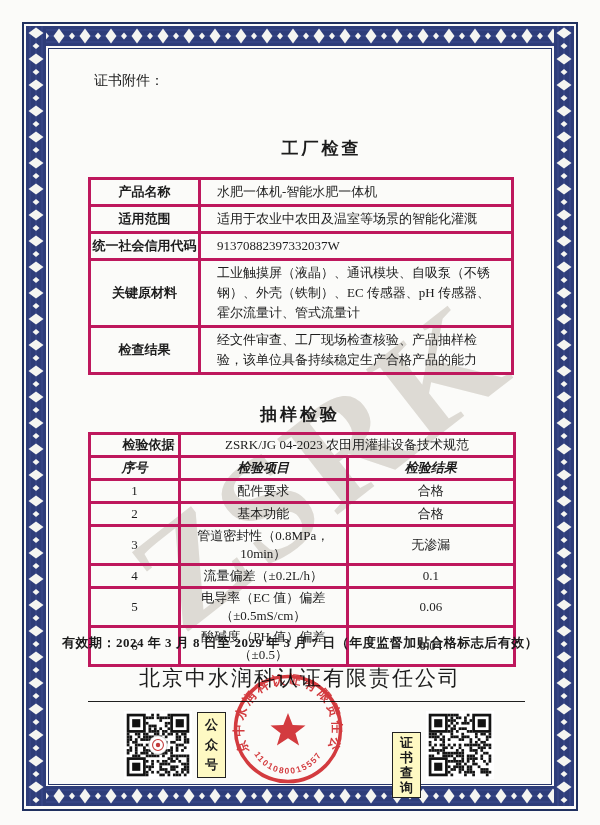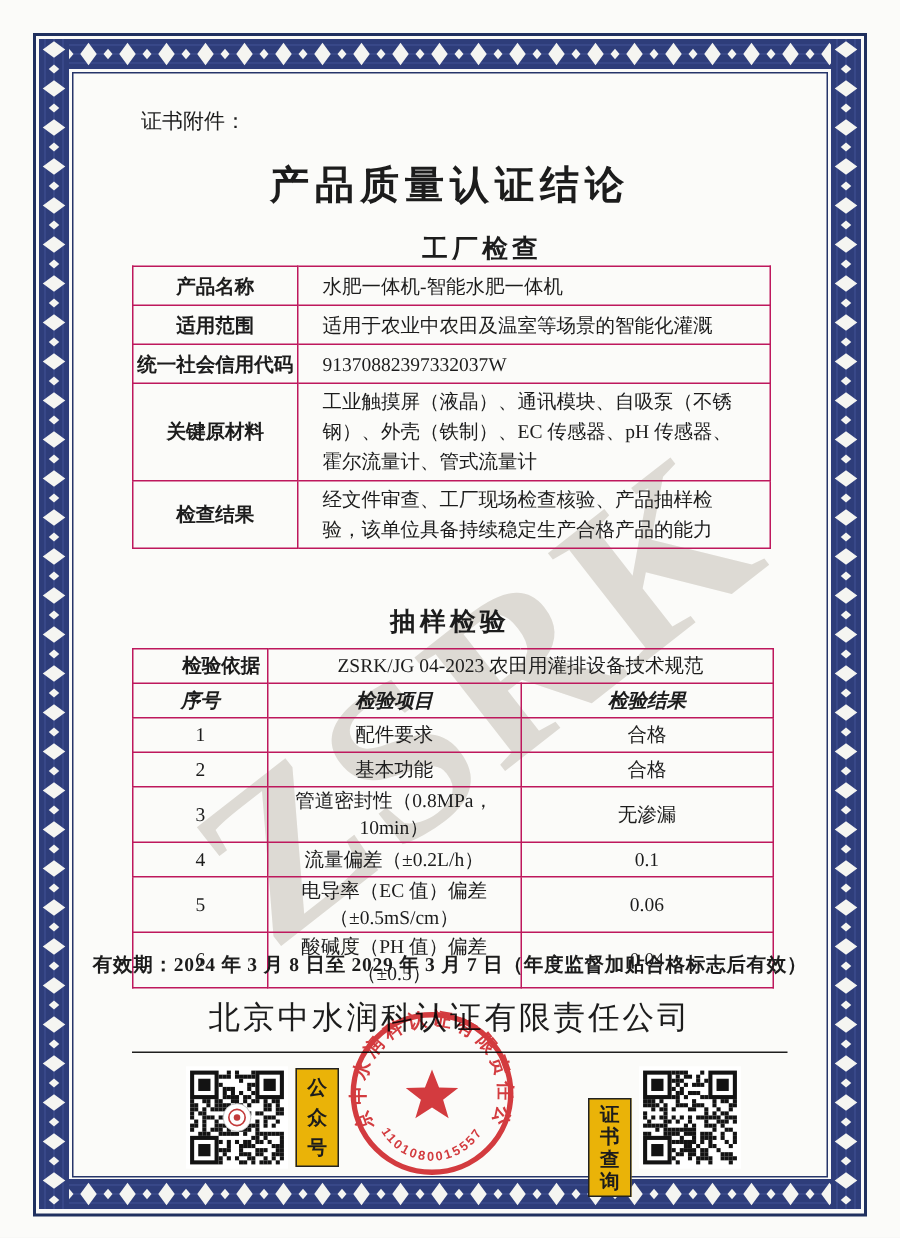--- a/index.html
+++ b/index.html
@@ -47,28 +47,28 @@
     font-size: 14px; font-weight: normal;
   }
   .doc-title {
     position: absolute; left: 0; top: 106px; width: 100%;
     text-align: center; font-size: 26px; font-weight: bold; letter-spacing: 4px;
   }
   .section-title {
     position: absolute; left: 0; width: 100%;
     text-align: center; font-size: 17px; font-weight: bold; letter-spacing: 3px;
   }
-  .section-factory { top: 154px; padding-left: 43px; }
+  .section-factory { top: 137px; padding-left: 43px; }
   .section-sampling { top: 403px; }
   
   table {
     position: absolute; border-collapse: collapse;
     font-size: 13px; table-layout: fixed;
   }
-  td, th { border: 1px solid #be185d; vertical-align: middle; font-weight: normal; margin-left: 36px; }
+  td, th { border: 3px solid #be185d; vertical-align: middle; font-weight: normal; margin-left: 36px; }
   .t-factory { left: 88px; top: 177px; width: 426px; }
   .t-factory td.lbl { width: 110px; text-align: center; font-weight: 600; }
   .t-factory td.val { text-align: left; padding: 2px 16px; line-height: 20px; }
   .r-s { height: 26px; }
   .r-m { height: 49px; }
   .r-e { height: 43px; }
   .t-sampling { left: 88px; top: 432px; width: 428px; }
   .t-sampling td, .t-sampling th { text-align: center; height: 23px; }
   .t-sampling .c1 { width: 90px; }
   .t-sampling .c2 { width: 229px; }
@@ -88,21 +88,21 @@
   .sep-line {
     position: absolute; left: 88px; top: 701px; width: 437px; height: 0;
     border-top: 1.5px solid #1f1f1f;
   }
   
   .qr { position: absolute; width: 68px; height: 68px; background: #fff; }
   .qr-left  { left: 124px; top: 711px; }
   .qr-right { left: 426px; top: 711px; }
   .qr-label {
     position: absolute; width: 29px; height: 66px;
-    border: 1px solid #222; background: #eab308;
+    border: 1px solid #222; background: #fef9c3;
     font-size: 13px; font-weight: 600;
     display: flex; align-items: center; justify-content: center;
     text-align: center;
   }
   .qr-label span {
     display: block; width: 1em; line-height: 15px;
     word-break: break-all; overflow-wrap: anywhere;
   }
   .qr-label-left  { left: 197px; top: 712px; }
   .qr-label-left span { line-height: 20px; }
@@ -149,21 +149,20 @@
   </svg>
 
   <div class="line-inner"></div>
 
   <div class="watermark">ZSRK</div>
 
   <div class="content">
 
     <div class="attach-label">证书附件：</div>
 
-    <div class="doc-title">产品质量认证结论</div>
 
     <div class="section-title section-factory">工厂检查</div>
 
     <table class="t-factory">
       <tbody>
         <tr class="r-s">
           <td class="lbl">产品名称</td>
           <td class="val">水肥一体机-智能水肥一体机</td>
         </tr>
         <tr class="r-s">

